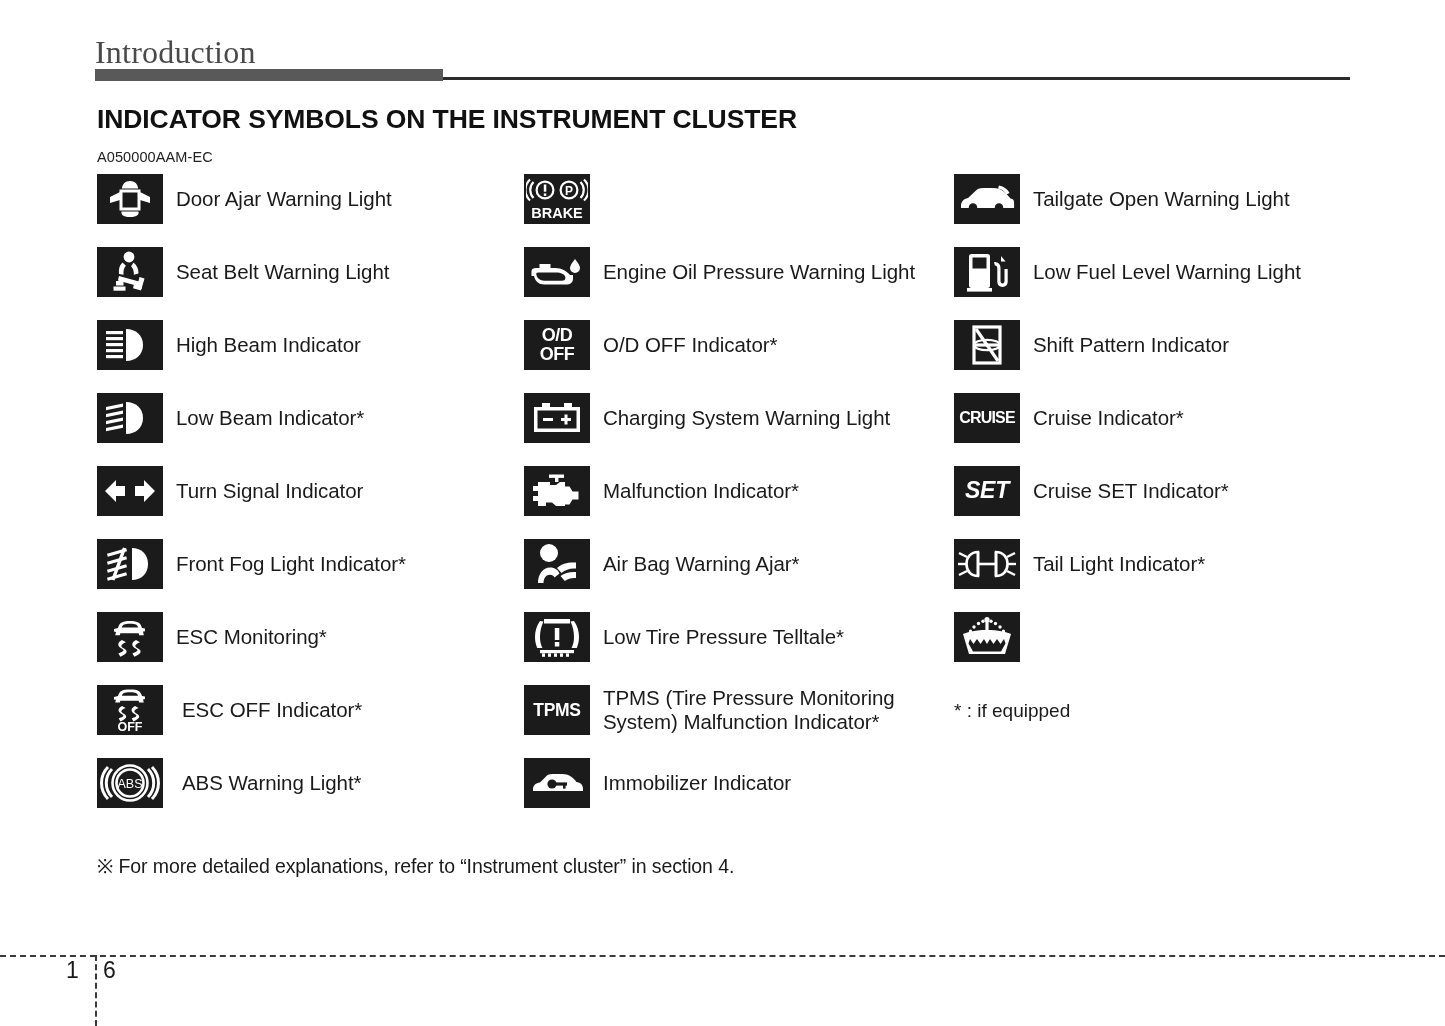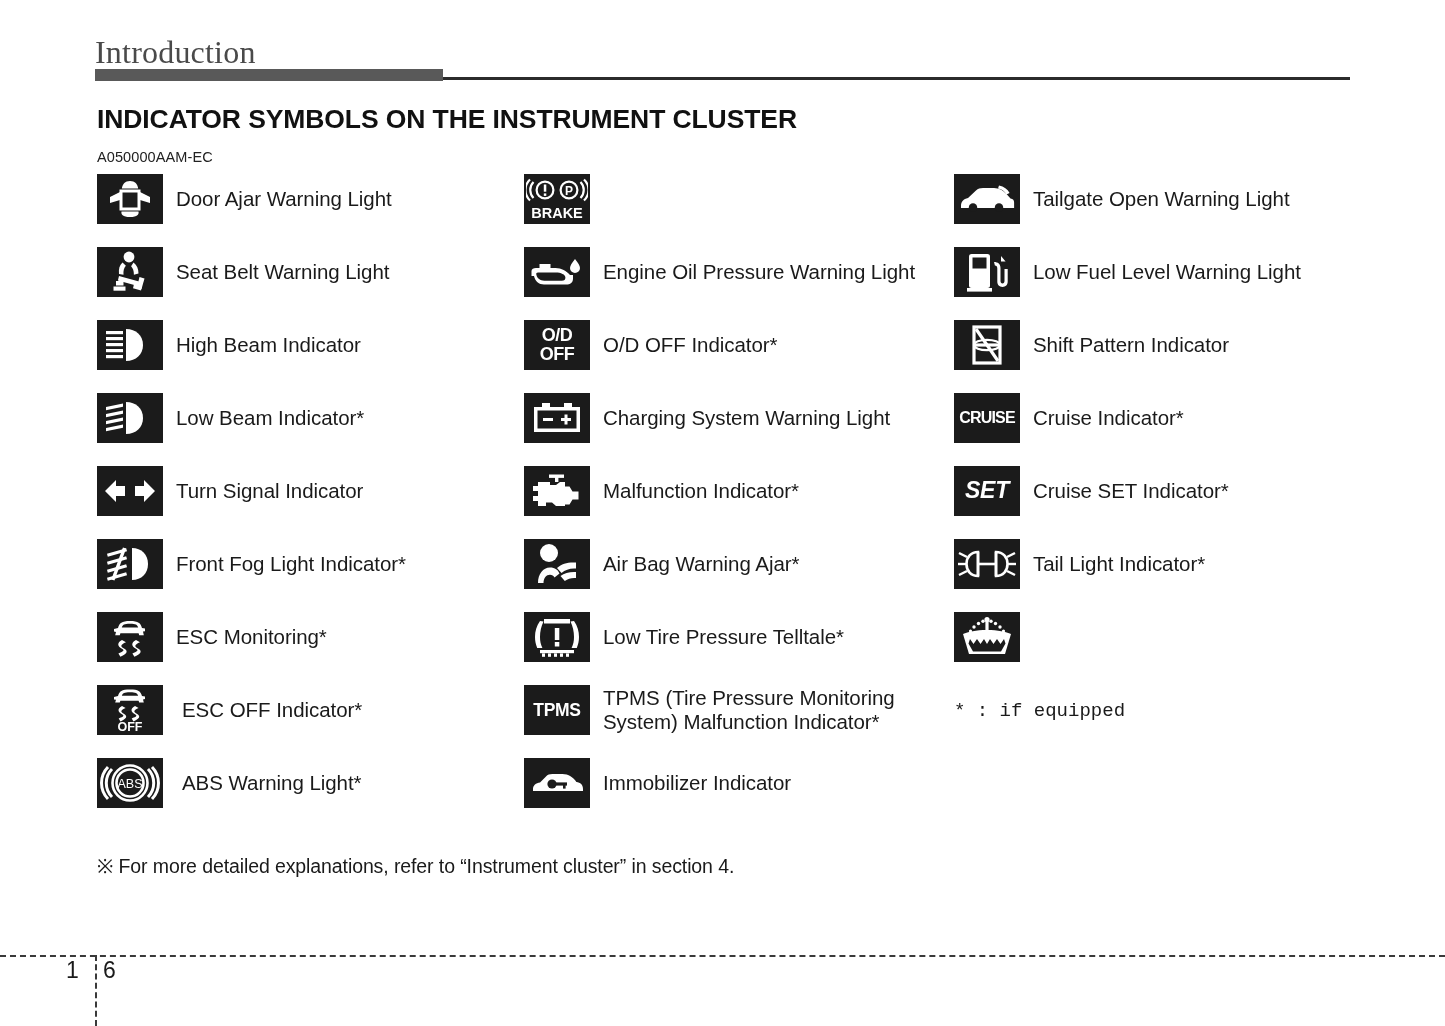--- a/index.html
+++ b/index.html
@@ -50,21 +50,21 @@
   }
   .sym-label{
     margin-left:13px;font-size:20.5px;color:#1a1a1a;
     line-height:1.17;letter-spacing:-0.05px;white-space:pre-line;
   }
   .sym-label.indent{margin-left:19px;text-align:right;}
 
   
   #equip-note{
     position:absolute;left:954px;top:700px;
-    font-size:19px;color:#1a1a1a;font-family:Liberation Mono, monospace;
+    font-size:19px;color:#1a1a1a;
   }
 
   
   #bottom-note{
     position:absolute;left:97px;top:852px;
     font-size:19.5px;color:#1a1a1a;letter-spacing:-0.1px;
   }
 
   
   #footer-hline{

